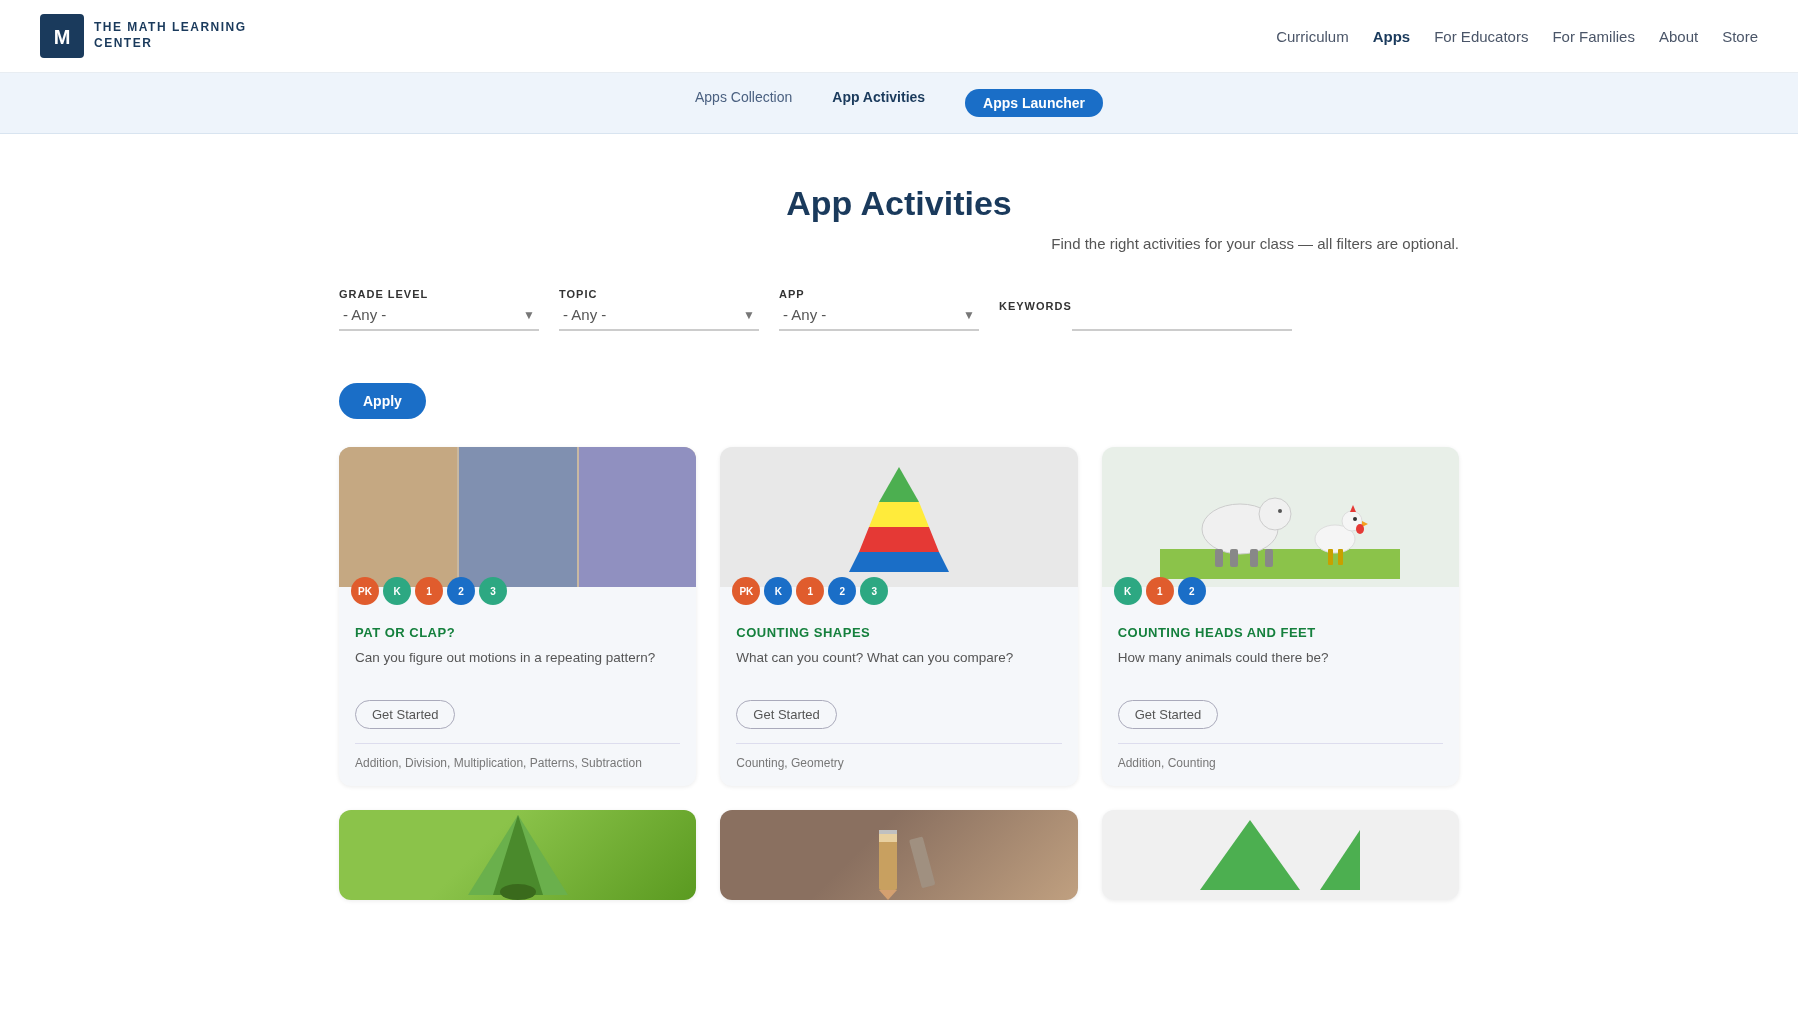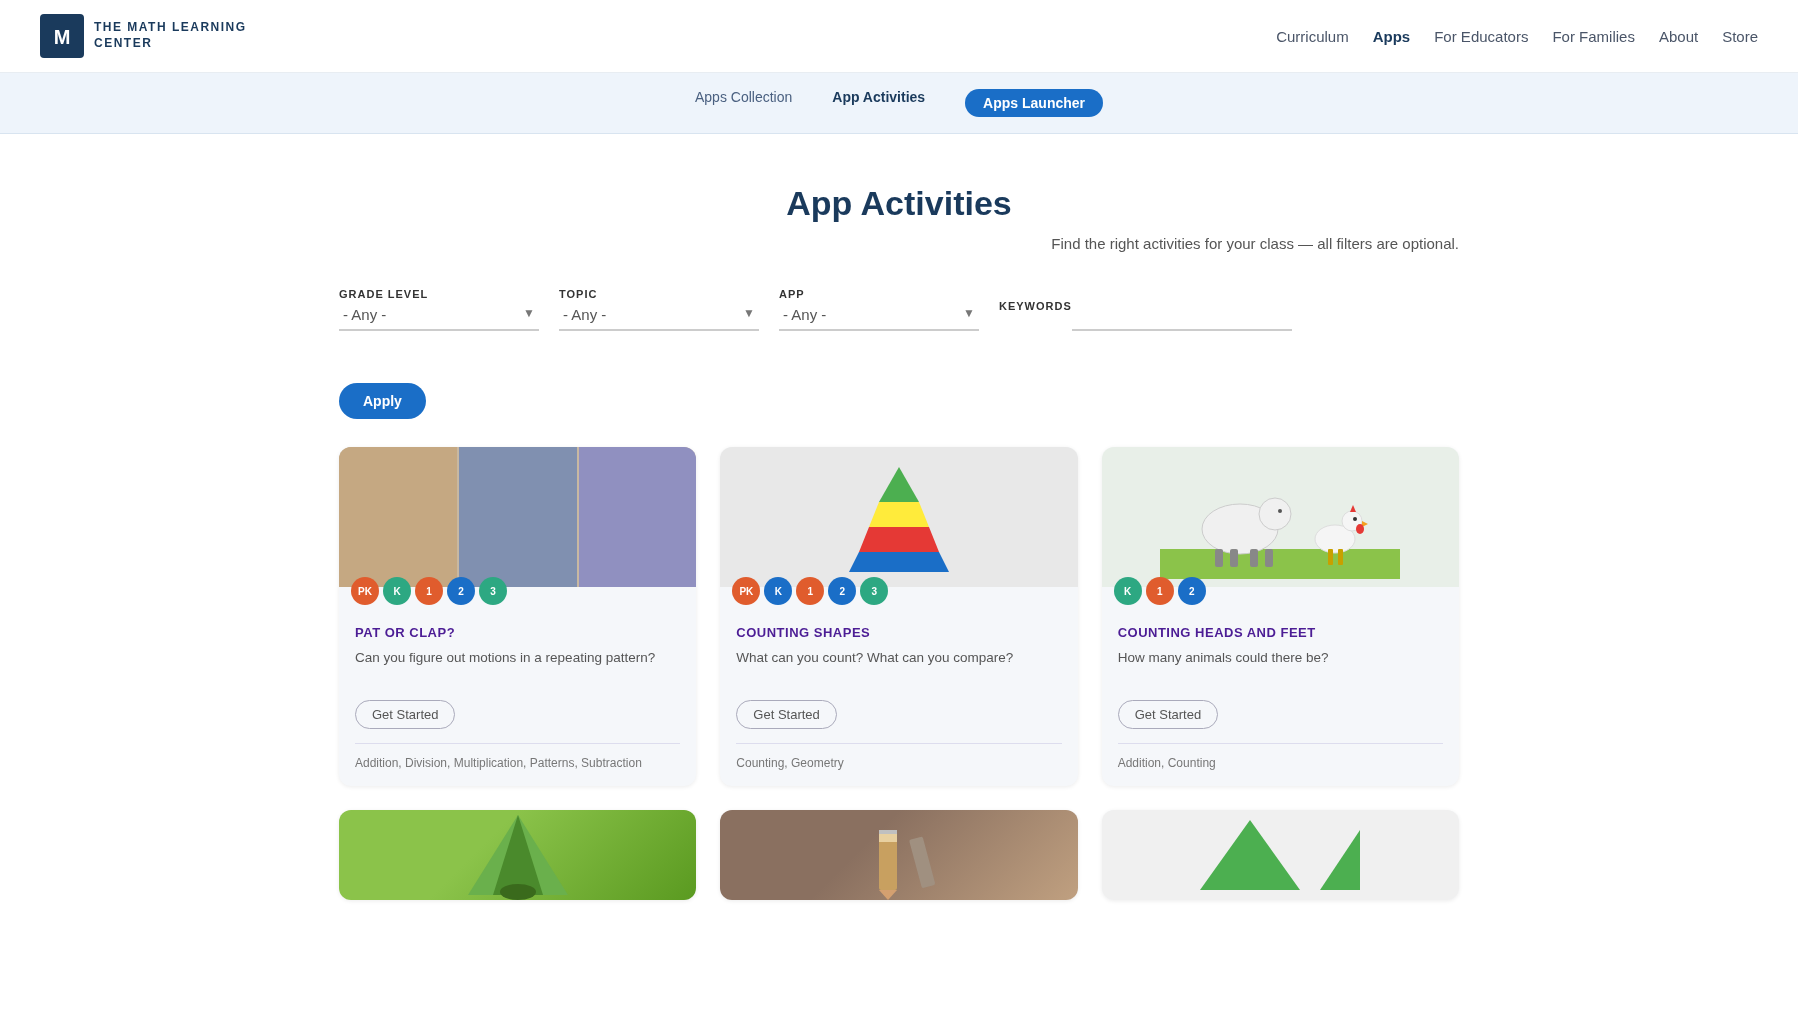--- a/index.html
+++ b/index.html
@@ -105,20 +105,21 @@
     }
     .filter-label {
       font-size: 11px;
       font-weight: 700;
       letter-spacing: 1px;
       color: #333;
       text-transform: uppercase;
     }
     .filter-select {
       display: flex;
+      align-items: center;
       justify-content: space-between;
       width: 200px;
       border: none;
       border-bottom: 2px solid #ccc;
       padding: 6px 4px;
       font-size: 15px;
       color: #555;
       cursor: pointer;
       background: transparent;
     }
@@ -230,21 +231,21 @@
       color: #fff;
     }
 
     .card-body {
       padding: 12px 16px 16px;
     }
     .card-title {
       font-size: 13px;
       font-weight: 700;
       letter-spacing: 0.5px;
-      color: #4c1d95;
+      color: #15803d;
       margin-bottom: 8px;
       text-transform: uppercase;
     }
     .card-desc {
       font-size: 13.5px;
       color: #555;
       margin-bottom: 32px;
       line-height: 1.5;
     }
     .get-started-btn {

